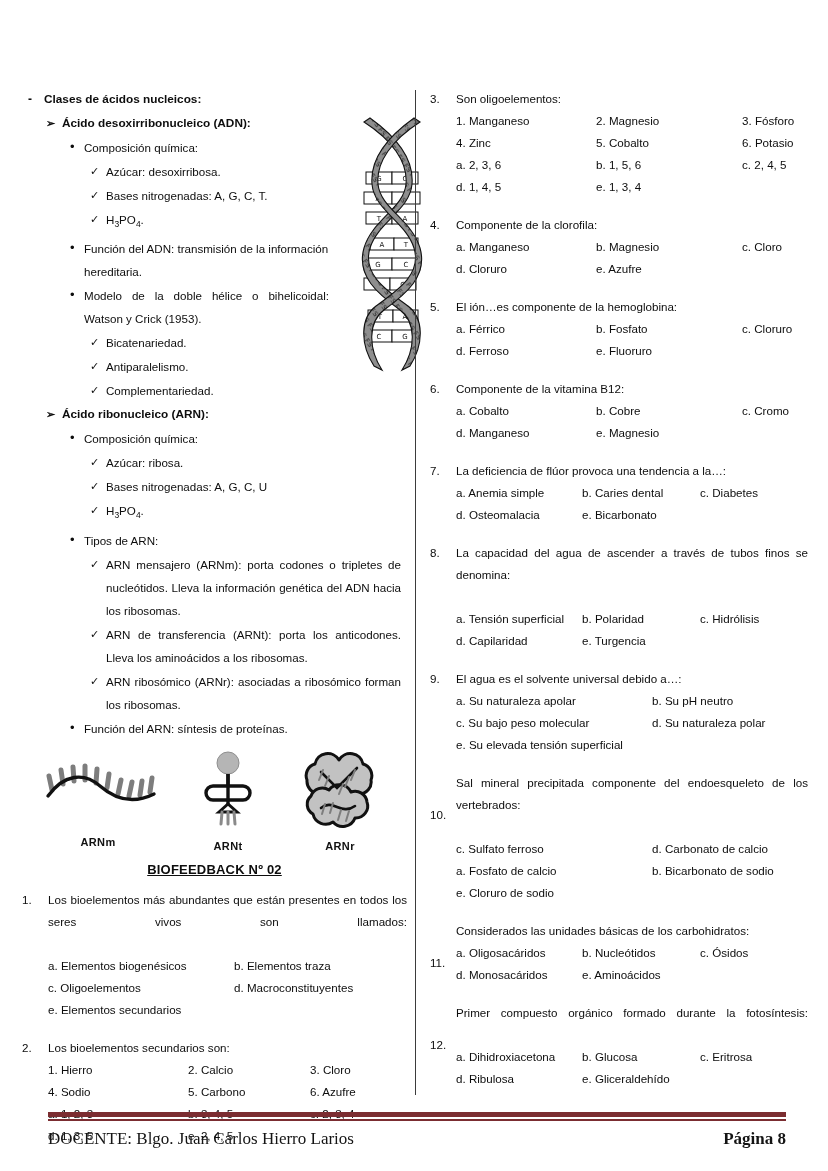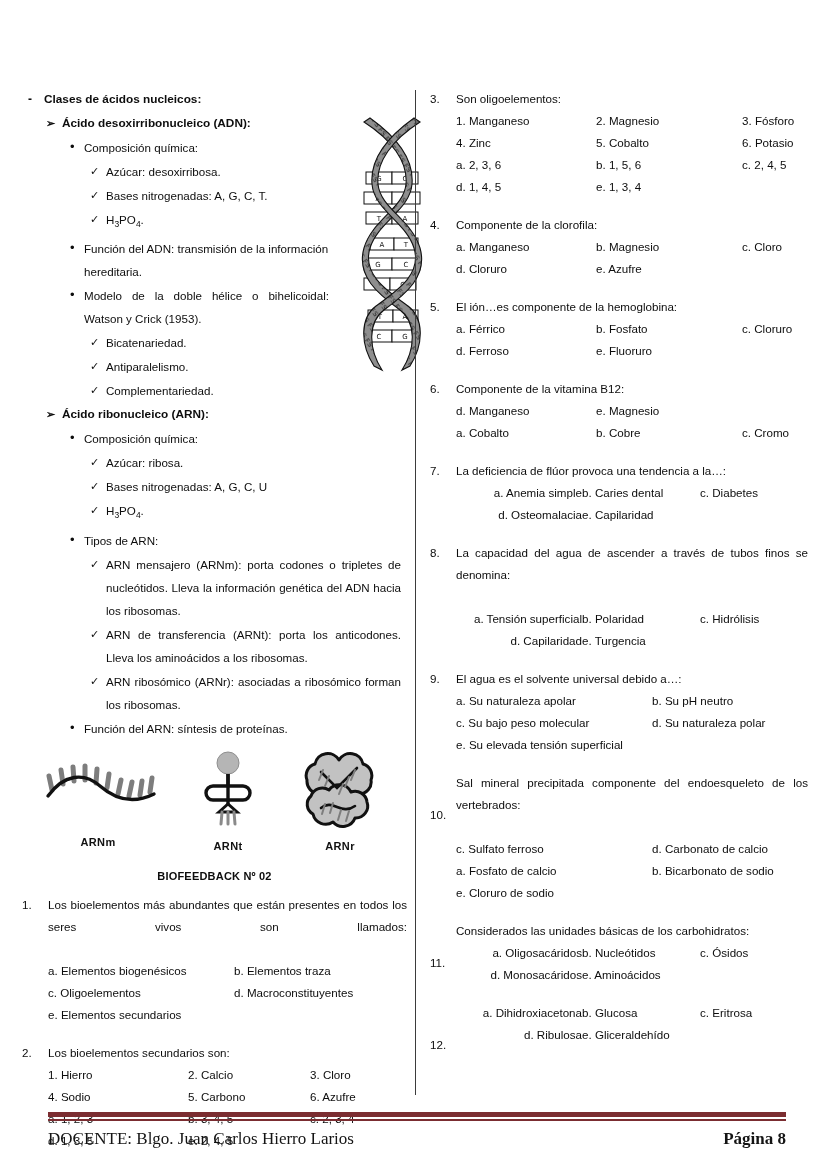--- a/index.html
+++ b/index.html
@@ -109,22 +109,23 @@
     color: #111;
   }
   #rna-m { left: 16px;  top: 0; }
   #rna-t { left: 146px; top: 0; }
   #rna-r { left: 258px; top: 0; }
 
   
   .bf-title {
     text-align: center;
     font-weight: bold;
-    font-size: 11px;
-    margin: 8px 0 12px 0;
+    font-size: 13px;
+    text-decoration: underline;
+    margin: 0 0 12px 0;
     letter-spacing: 0.2px;
   }
 
   
   .q {
     position: relative;
     margin: 0 0 16px 0;
     padding-left: 26px;
     font-size: 11.6px;
     line-height: 22px;
@@ -160,21 +161,21 @@
   .g3 .opt:nth-child(1) { width: 140px; }
   .g3 .opt:nth-child(2) { width: 122px; }
   .g3 .opt:nth-child(3) { width: auto; }
   .g2 .opt:nth-child(1) { width: 186px; }
   .g2 .opt:nth-child(2) { width: auto; }
   .g2w .opt:nth-child(1) { width: 196px; }
   .g2w .opt:nth-child(2) { width: auto; }
   .g3n .opt:nth-child(1) { width: 140px; }
   .g3n .opt:nth-child(2) { width: 130px; }
   .g3n .opt:nth-child(3) { width: auto; margin-left: 16px; }
-  .g3t .opt:nth-child(1) { width: 126px; text-align: right; }
+  .g3t .opt:nth-child(1) { width: 126px; }
   .g3t .opt:nth-child(2) { width: 118px; }
   .g3t .opt:nth-child(3) { width: auto; text-align: right; }
 
   
   .footer-rule {
     position: absolute;
     left: 48px;
     right: 42px;
     top: 1112px;
     height: 9px;
@@ -600,43 +601,43 @@
             <span class="opt">e. Fluoruro</span>
           </span>
         </span>
       </div>
 
       <div class="q">
         <span class="qnum">6.</span>
         <span class="qtext">Componente de la vitamina B12:</span>
         <span class="opts">
           <span class="opt-row g3n">
-            <span class="opt">d. Manganeso</span>
-            <span class="opt">e. Magnesio</span>
-          </span>
-          <span class="opt-row g3n">
             <span class="opt">a. Cobalto</span>
             <span class="opt">b. Cobre</span>
             <span class="opt">c. Cromo</span>
+          </span>
+          <span class="opt-row g3n">
+            <span class="opt">d. Manganeso</span>
+            <span class="opt">e. Magnesio</span>
           </span>
         </span>
       </div>
 
       <div class="q">
         <span class="qnum">7.</span>
         <span class="qtext">La deficiencia de flúor provoca una tendencia a la…:</span>
         <span class="opts">
           <span class="opt-row g3t">
             <span class="opt">a. Anemia simple</span>
             <span class="opt">b. Caries dental</span>
             <span class="opt">c. Diabetes</span>
           </span>
           <span class="opt-row g3t">
             <span class="opt">d. Osteomalacia</span>
-            <span class="opt">e. Capilaridad</span>
+            <span class="opt">e. Bicarbonato</span>
           </span>
         </span>
       </div>
 
       <div class="q">
         <span class="qnum">8.</span>
         <span class="qtext just">La capacidad del agua de ascender a través de tubos finos se denomina:</span>
         <span class="opts">
           <span class="opt-row g3t">
             <span class="opt">a. Tensión superficial</span>
@@ -697,20 +698,21 @@
           </span>
           <span class="opt-row g3t">
             <span class="opt">d. Monosacáridos</span>
             <span class="opt">e. Aminoácidos</span>
           </span>
         </span>
       </div>
 
       <div class="q">
         <span class="qnum wide">12.</span>
+        <span class="qtext just">Primer compuesto orgánico formado durante la fotosíntesis:</span>
         <span class="opts">
           <span class="opt-row g3t">
             <span class="opt">a. Dihidroxiacetona</span>
             <span class="opt">b. Glucosa</span>
             <span class="opt">c. Eritrosa</span>
           </span>
           <span class="opt-row g3t">
             <span class="opt">d. Ribulosa</span>
             <span class="opt">e. Gliceraldehído</span>
           </span>

